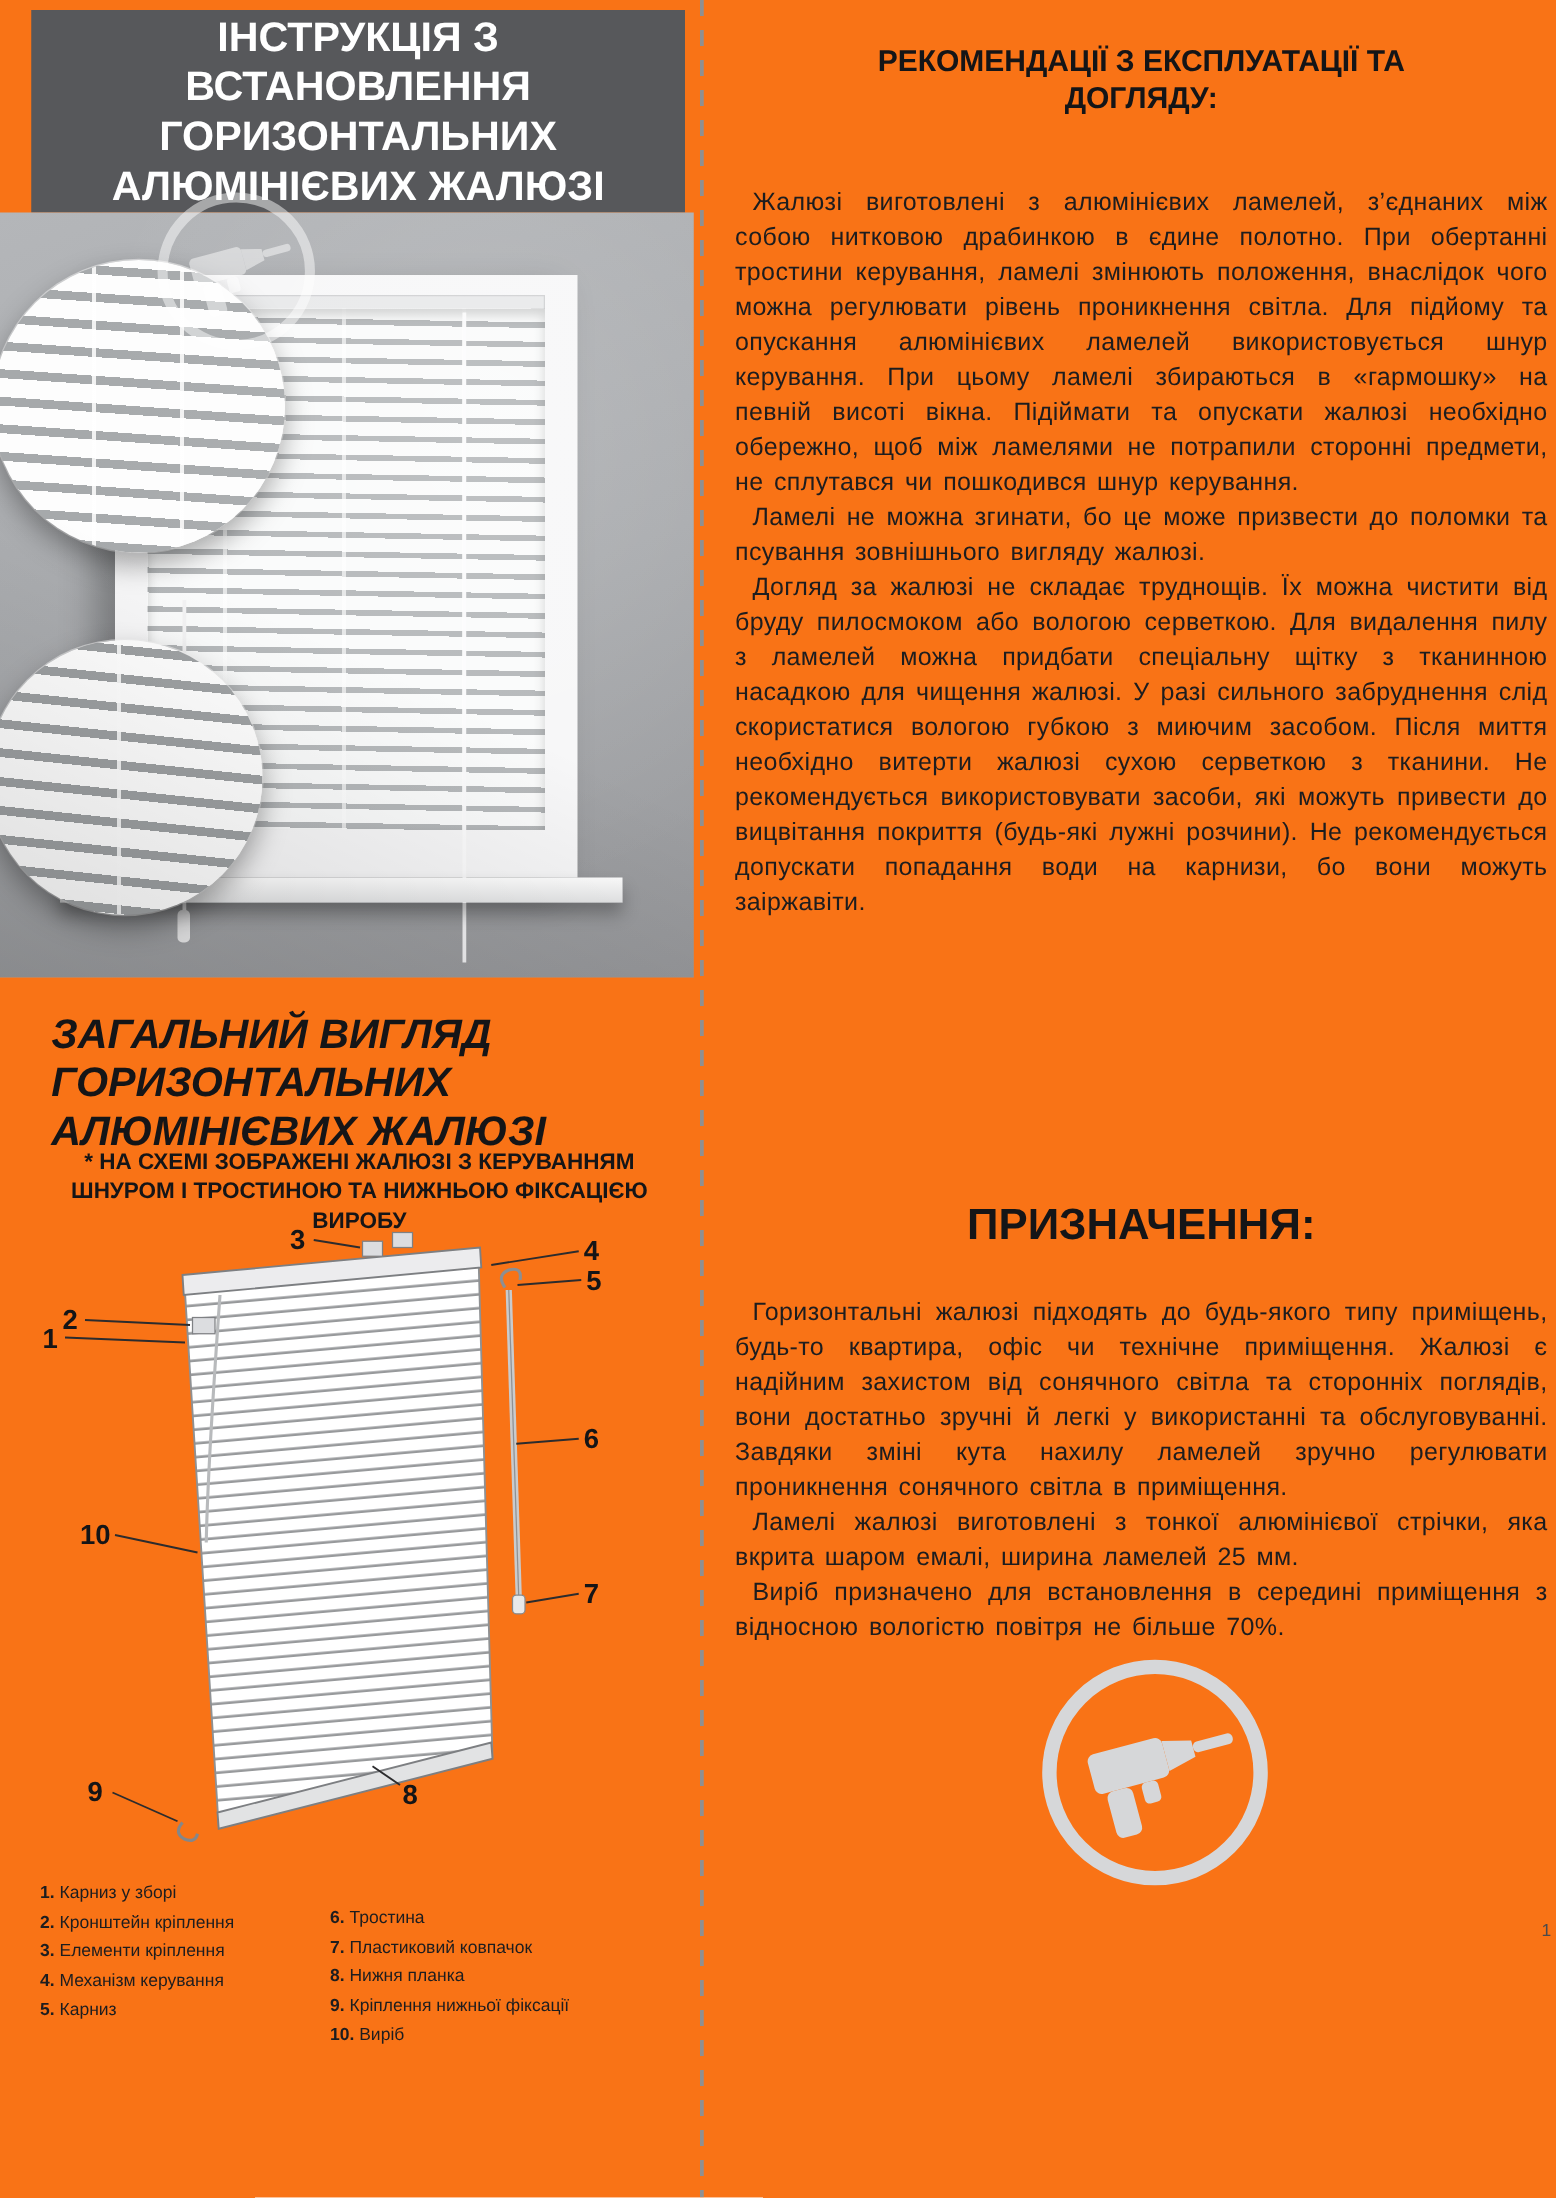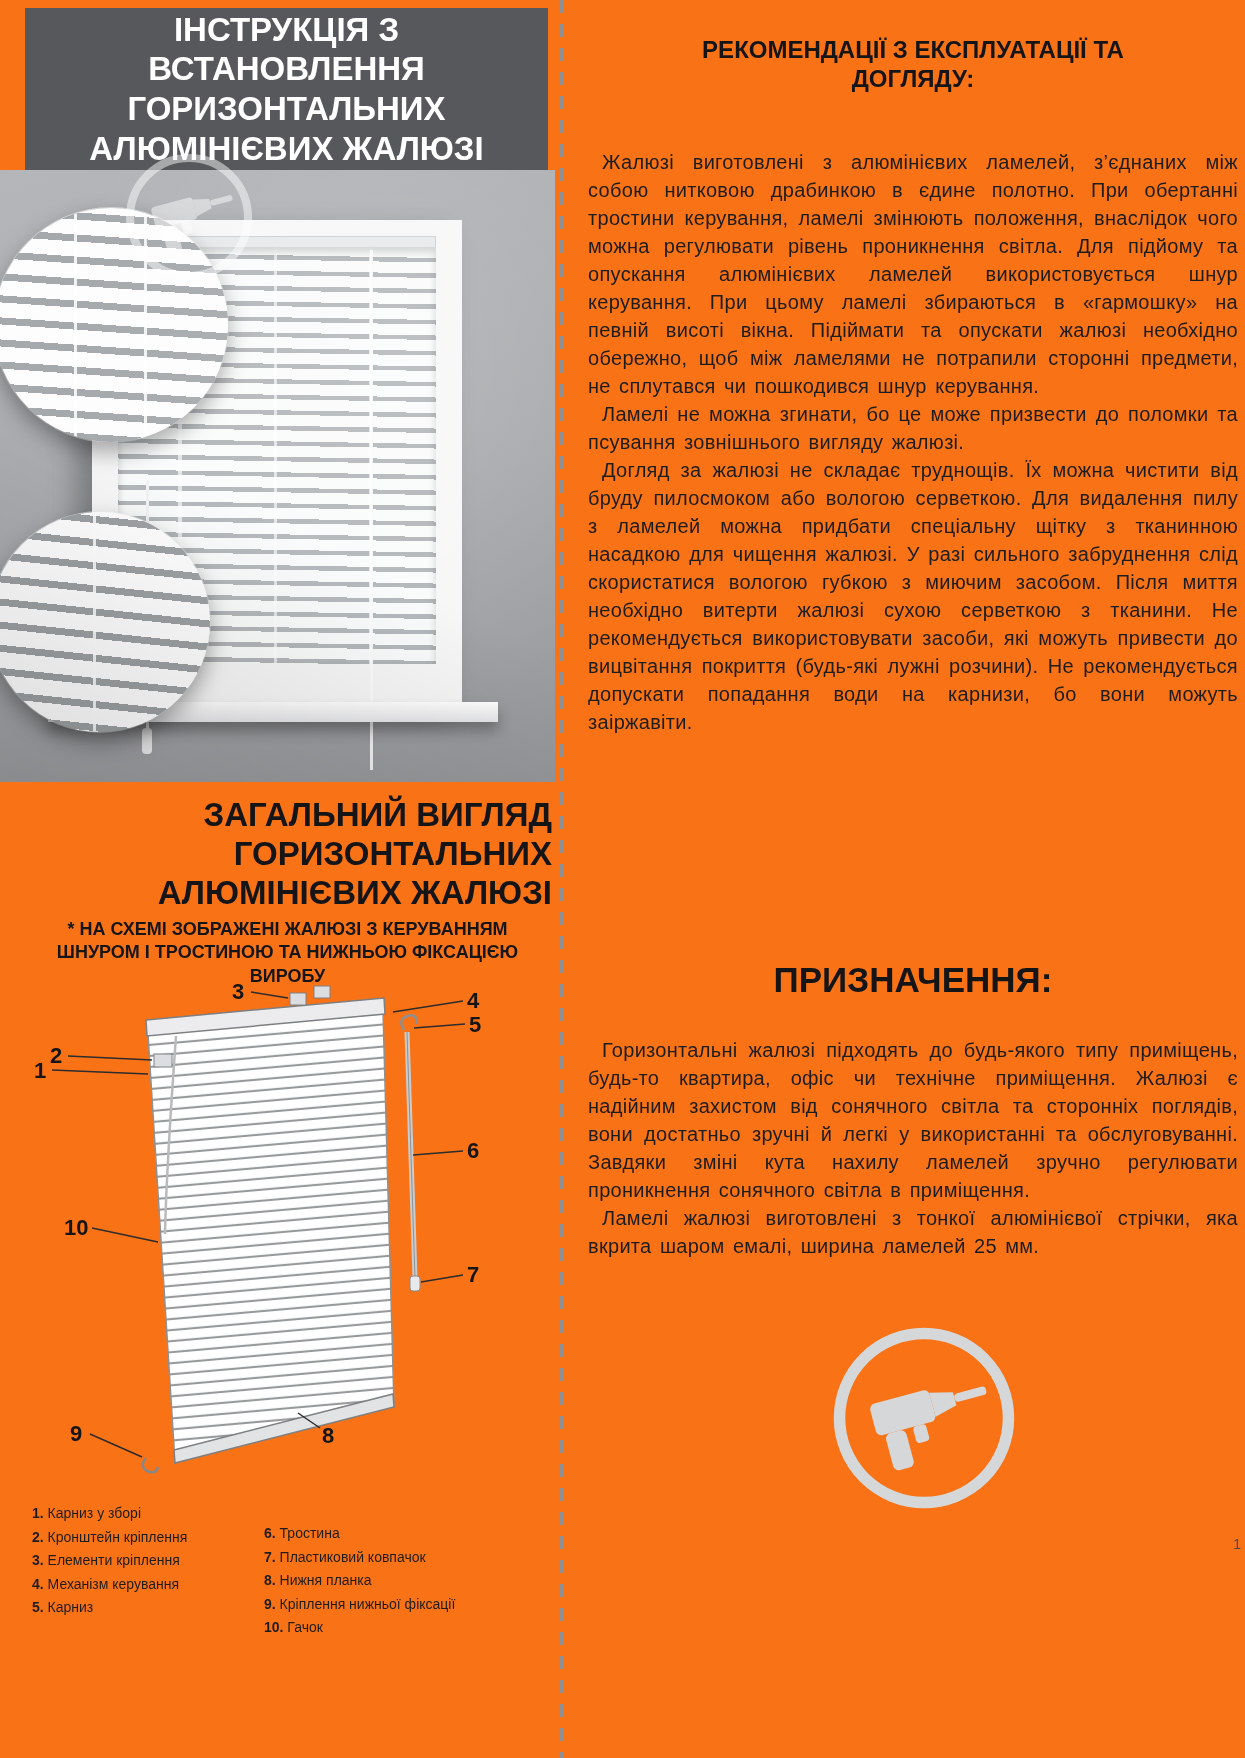--- a/index.html
+++ b/index.html
@@ -41,22 +41,22 @@
                         rgba(255,255,255,.85) 64% 65.3%,transparent 65.3%),
         repeating-linear-gradient(184deg,#fdfdfd 0 15px,#a6a9ab 15px 22px);}
   .c2{left:-10px;top:342px;width:220px;height:220px;
       background-image:
         linear-gradient(90deg,transparent 0 47%,rgba(255,255,255,.85) 47% 48.4%,transparent 48.4%),
         repeating-linear-gradient(186deg,#fefefe 0 16px,#9da0a2 16px 23px);}
 
   .wm-top{position:absolute;left:122px;top:150px;width:134px;height:134px;color:rgba(255,255,255,.48);}
   .wm-top svg,.wm-bottom svg{width:100%;height:100%;display:block;}
 
-  .overview-title{position:absolute;left:25px;top:792px;width:523px;margin:4px;text-align:right;
-                  font-size:33px;font-weight:700;line-height:1.18;color:#151517;}
+  .overview-title{position:absolute;left:25px;top:792px;width:523px;margin:16px;text-align:left;
+                  font-size:33px;font-weight:700;line-height:1.18;color:#151517;font-style:italic;}
   .overview-note{position:absolute;left:30px;top:918px;width:515px;margin:0;text-align:center;
                  font-size:18px;font-weight:700;line-height:1.3;color:#151517;}
 
   .diagram{position:absolute;left:8px;top:970px;width:538px;height:528px;}
   .diagram text{font-family:"Liberation Sans",sans-serif;}
 
   .legend{position:absolute;left:32px;top:1502px;width:516px;display:flex;}
   .legend-col1{width:232px;}
   .legend-col2{width:284px;margin-top:20px;}
   .legend-item{font-size:14px;line-height:23.5px;white-space:nowrap;}
@@ -180,21 +180,21 @@
       <div class="legend-item"><span class="legend-num">2.</span> <span>Кронштейн кріплення</span></div>
       <div class="legend-item"><span class="legend-num">3.</span> <span>Елементи кріплення</span></div>
       <div class="legend-item"><span class="legend-num">4.</span> <span>Механізм керування</span></div>
       <div class="legend-item"><span class="legend-num">5.</span> <span>Карниз</span></div>
     </div>
     <div class="legend-col2">
       <div class="legend-item"><span class="legend-num">6.</span> <span>Тростина</span></div>
       <div class="legend-item"><span class="legend-num">7.</span> <span>Пластиковий ковпачок</span></div>
       <div class="legend-item"><span class="legend-num">8.</span> <span>Нижня планка</span></div>
       <div class="legend-item"><span class="legend-num">9.</span> <span>Кріплення нижньої фіксації</span></div>
-      <div class="legend-item"><span class="legend-num">10.</span> <span>Гачок</span></div>
+      <div class="legend-item"><span class="legend-num">10.</span> <span>Виріб</span></div>
     </div>
   </div>
 
   <div class="divider"></div>
 
   <h2 class="rec-title">РЕКОМЕНДАЦІЇ З ЕКСПЛУАТАЦІЇ ТА ДОГЛЯДУ:</h2>
 
   <div class="rec-body">
     <p>Жалюзі виготовлені з алюмінієвих ламелей, з’єднаних між собою нитковою драбинкою в єдине полотно. При обертанні тростини керування, ламелі змінюють положення, внаслідок чого можна регулювати рівень проникнення світла. Для підйому та опускання алюмінієвих ламелей використовується шнур керування. При цьому ламелі збираються в «гармошку» на певній висоті вікна. Підіймати та опускати жалюзі необхідно обережно, щоб між ламелями не потрапили сторонні предмети, не сплутався чи пошкодився шнур керування.</p>
     <p>Ламелі не можна згинати, бо це може призвести до поломки та псування зовнішнього вигляду жалюзі.</p>
@@ -212,16 +212,17 @@
         <rect x="68" y="42" width="17" height="4.5" rx="2"></rect>
         <rect x="28" y="53" width="11" height="20" rx="3"></rect>
         <rect x="43" y="53" width="7" height="9" rx="2"></rect>
       </g>
     </svg>
   </div>
 
   <div class="purpose-body">
     <p>Горизонтальні жалюзі підходять до будь-якого типу приміщень, будь-то квартира, офіс чи технічне приміщення. Жалюзі є надійним захистом від сонячного світла та сторонніх поглядів, вони достатньо зручні й легкі у використанні та обслуговуванні. Завдяки зміні кута нахилу ламелей зручно регулювати проникнення сонячного світла в приміщення.</p>
     <p>Ламелі жалюзі виготовлені з тонкої алюмінієвої стрічки, яка вкрита шаром емалі, ширина ламелей 25 мм.</p>
+    <p>Виріб призначено для встановлення в середині приміщення з відносною вологістю повітря не більше 70%.</p>
   </div>
 
   <div class="page-num">1</div>
 </div>
 
 </body></html>

